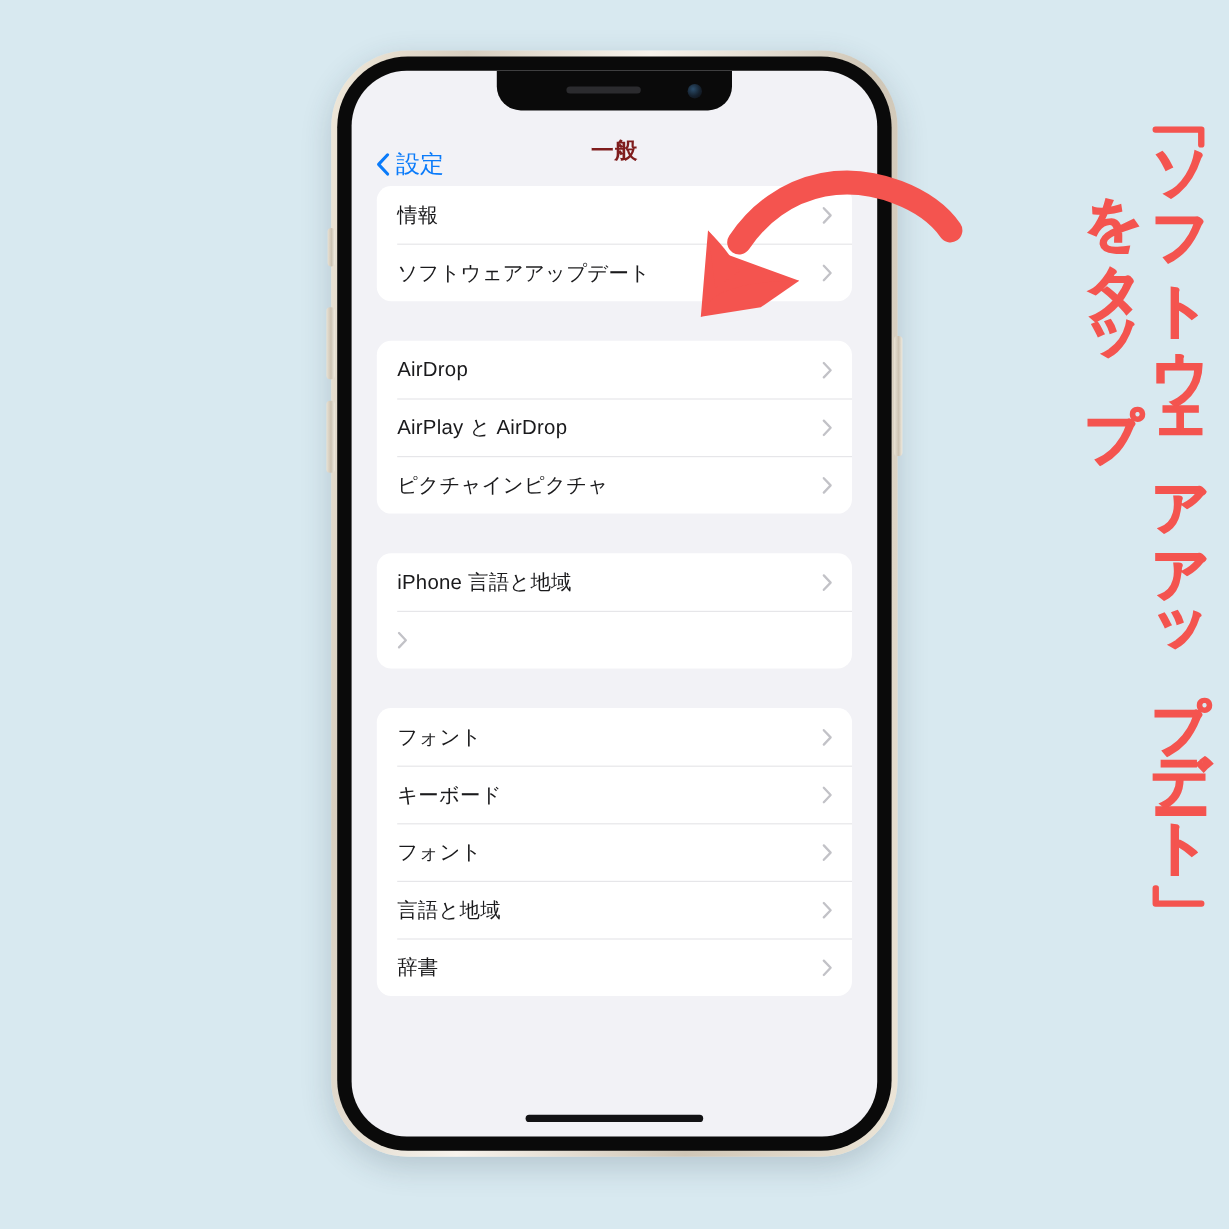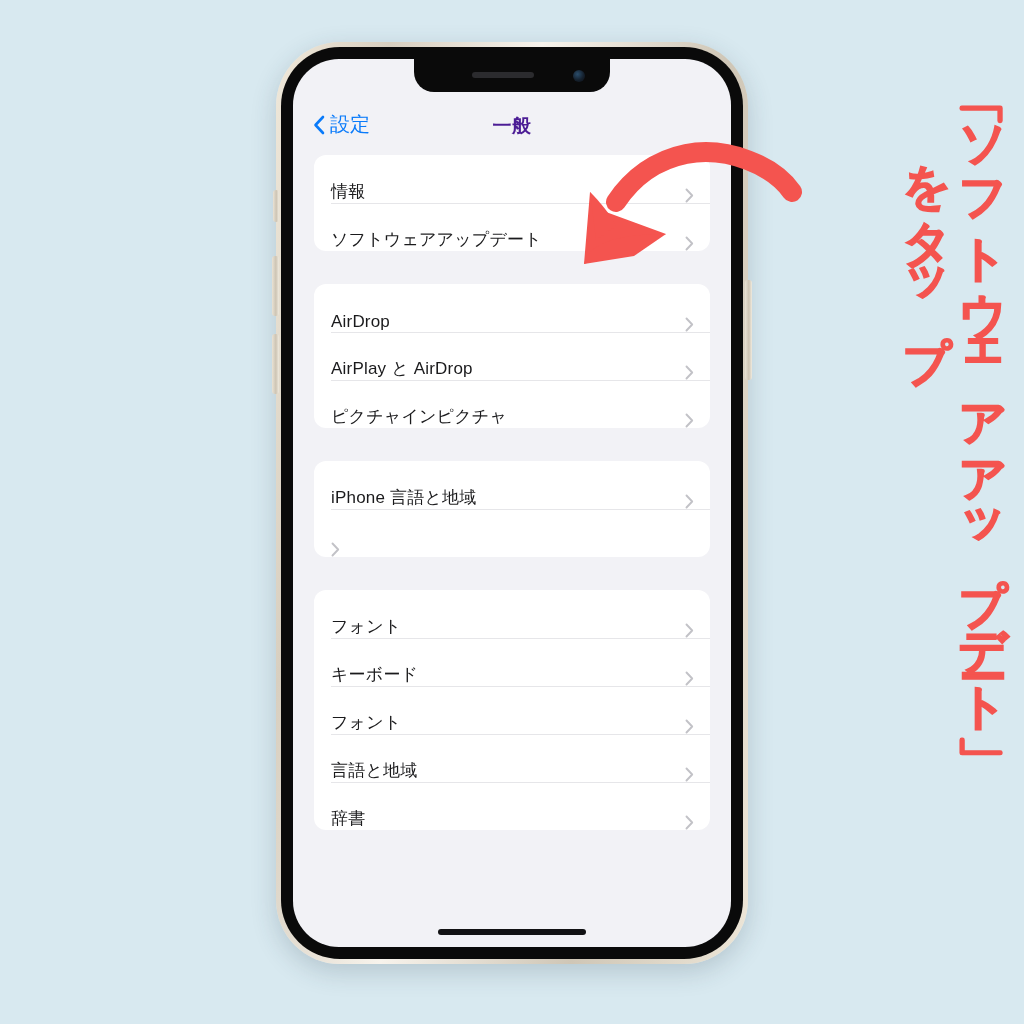--- a/index.html
+++ b/index.html
@@ -101,55 +101,55 @@
 
   
   #navbar {
     position: relative;
     height: 62px;
     margin-top: 34px;
   }
   #back-button {
     position: absolute;
     left: 20px;
-    top: 18px;
+    top: 30px;
     display: flex;
     align-items: center;
     gap: 5px;
     color: #0a7bfa;
     font-size: 20px;
     cursor: pointer;
   }
   #back-chevron { display: block; width: 12px; height: 20px; }
   #nav-title {
     position: absolute;
     left: 0;
     right: 0;
     top: 20px;
     text-align: center;
     font-size: 19px;
     font-weight: bold;
-    color: #4c1d95;
+    color: #7f1d1d;
     letter-spacing: 0.5px;
   }
 
   
   #list-scroll {
     padding: 0 21px;
   }
   .group {
     background: #ffffff;
     border-radius: 12px;
     overflow: hidden;
     margin-bottom: 33px;
   }
   .row {
     position: relative;
     display: flex;
-    align-items: flex-end;
+    align-items: center;
     justify-content: space-between;
     height: 48px;
     padding: 0 16px 0 17px;
     box-sizing: border-box;
     cursor: pointer;
   }
   .row + .row::before {
     content: "";
     position: absolute;
     left: 17px;

